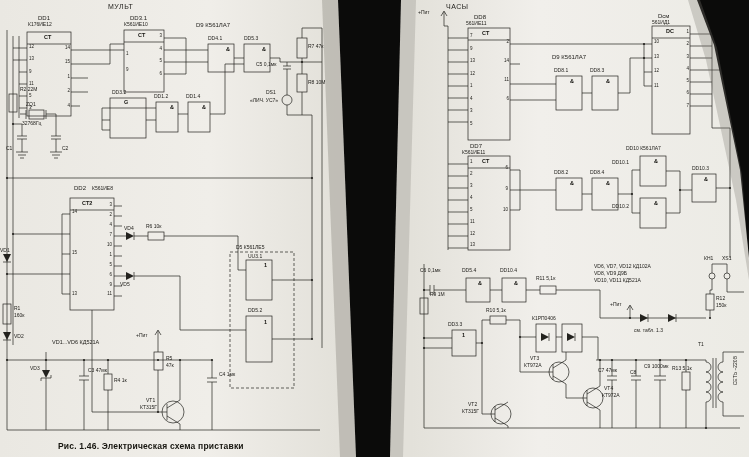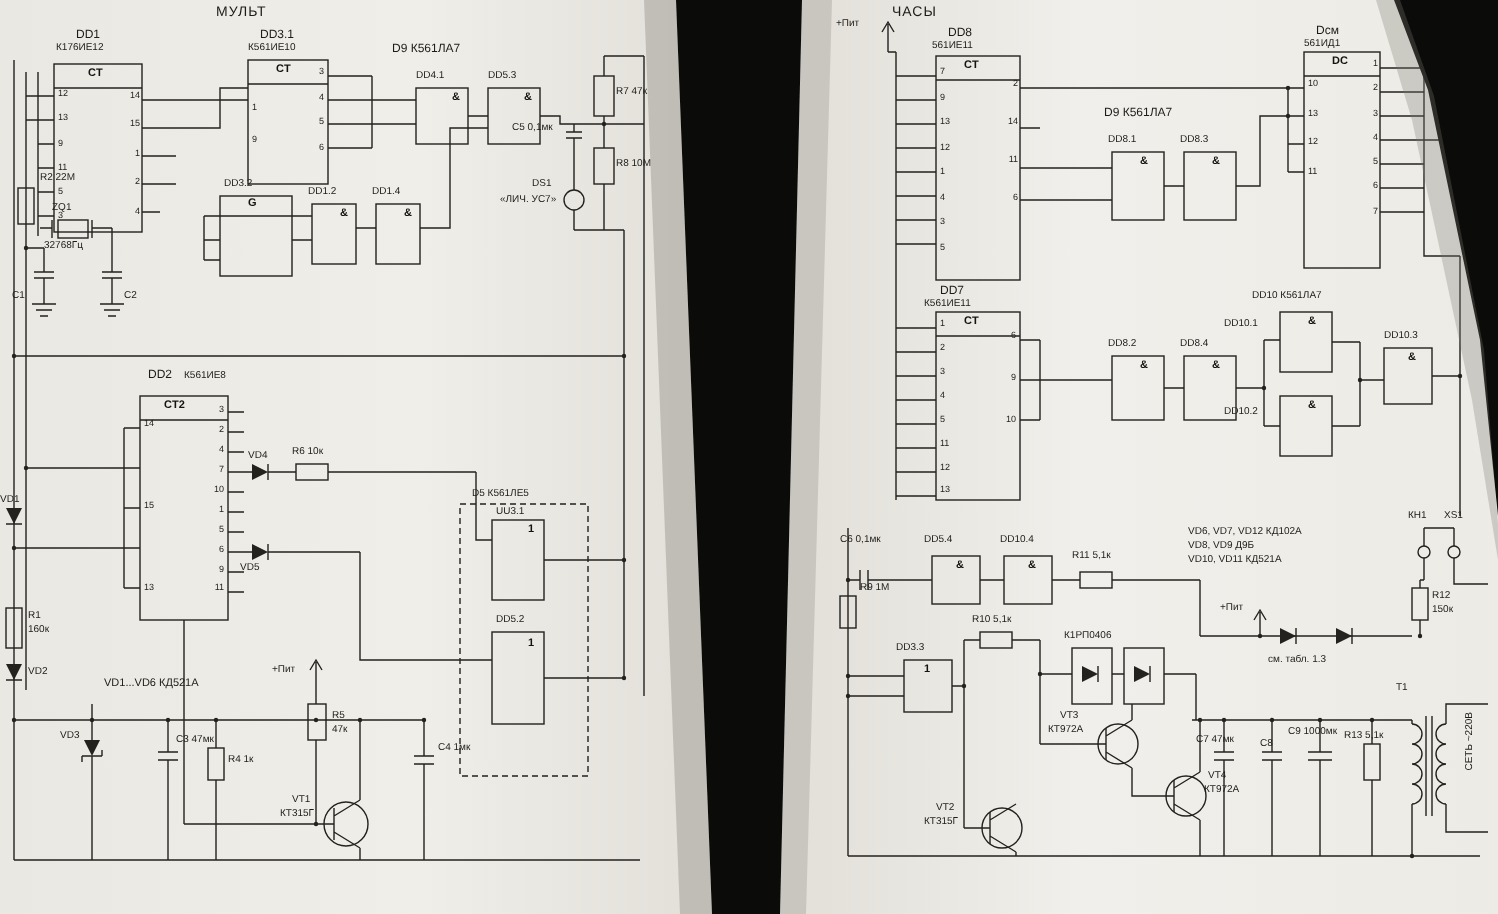--- a/index.html
+++ b/index.html
@@ -345,20 +345,21 @@
       <span>11</span>
       <span>12</span>
       <span>13</span>
     </div>
   <div class="pins pr" style="left:498px;top:166px;height:46px;width:10px">
       <span>6</span>
       <span>9</span>
       <span>10</span>
     </div>
 
+  <span class="caption" style="left:58px;top:441px">Рис. 1.46. Электрическая схема приставки</span>
 
   <svg class="gutter" width="749" height="457" viewBox="0 0 749 457">
     <polygon points="322,0 338,0 356,457 340,457" fill="#7d7a74" opacity="0.35"></polygon>
     <polygon points="401,0 416,0 403,457 390,457" fill="#8a8781" opacity="0.30"></polygon>
     <polygon points="338,0 401,0 390,457 356,457" fill="#0b0b0a"></polygon>
     <polygon points="697,0 749,0 749,258 740,170 714,45" fill="#0b0b0a"></polygon>
     <polygon points="688,0 700,0 717,48 742,175 749,262 749,280 736,200 706,60" fill="#7d7a74" opacity="0.3"></polygon>
   </svg>
 
 </div>

